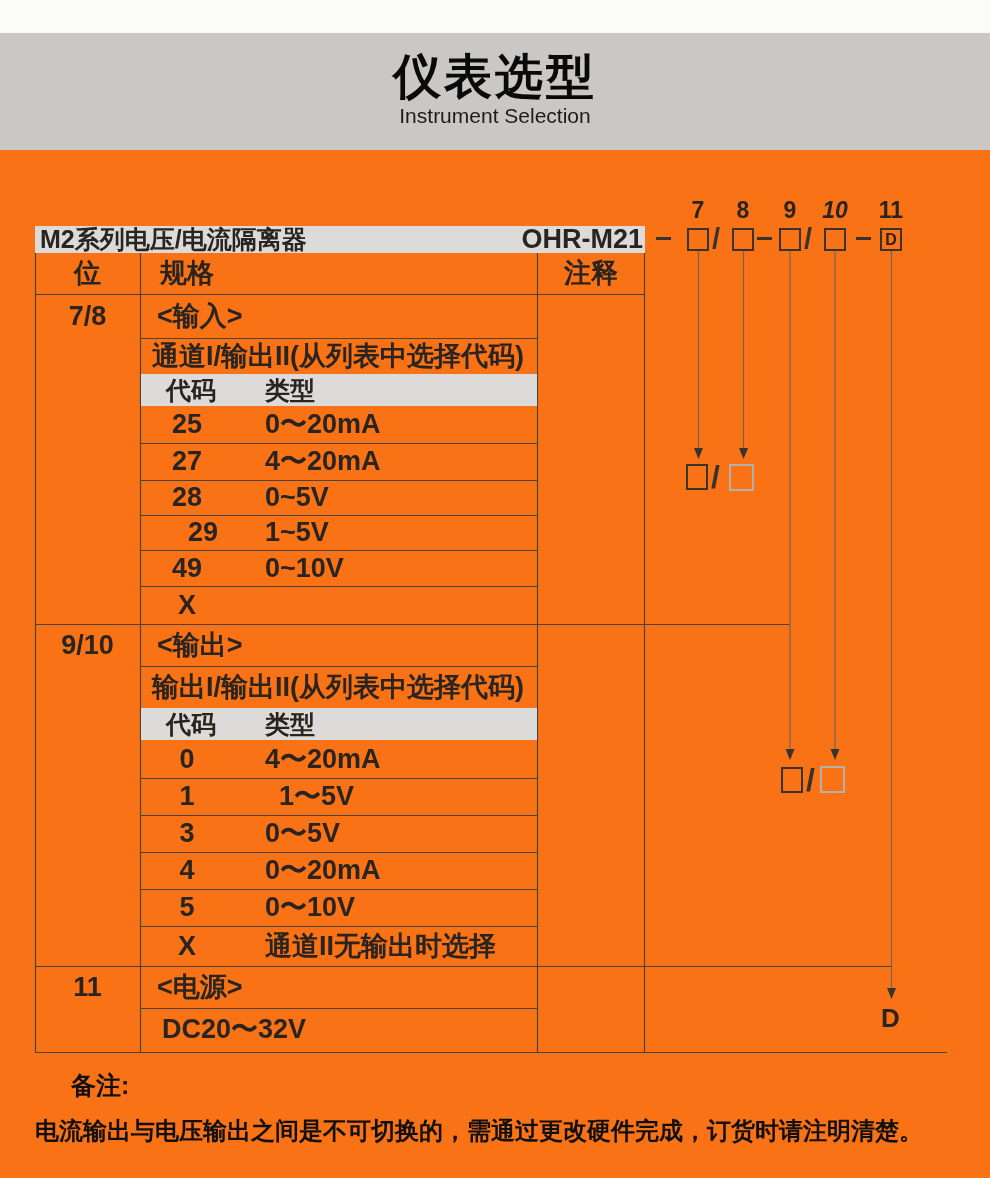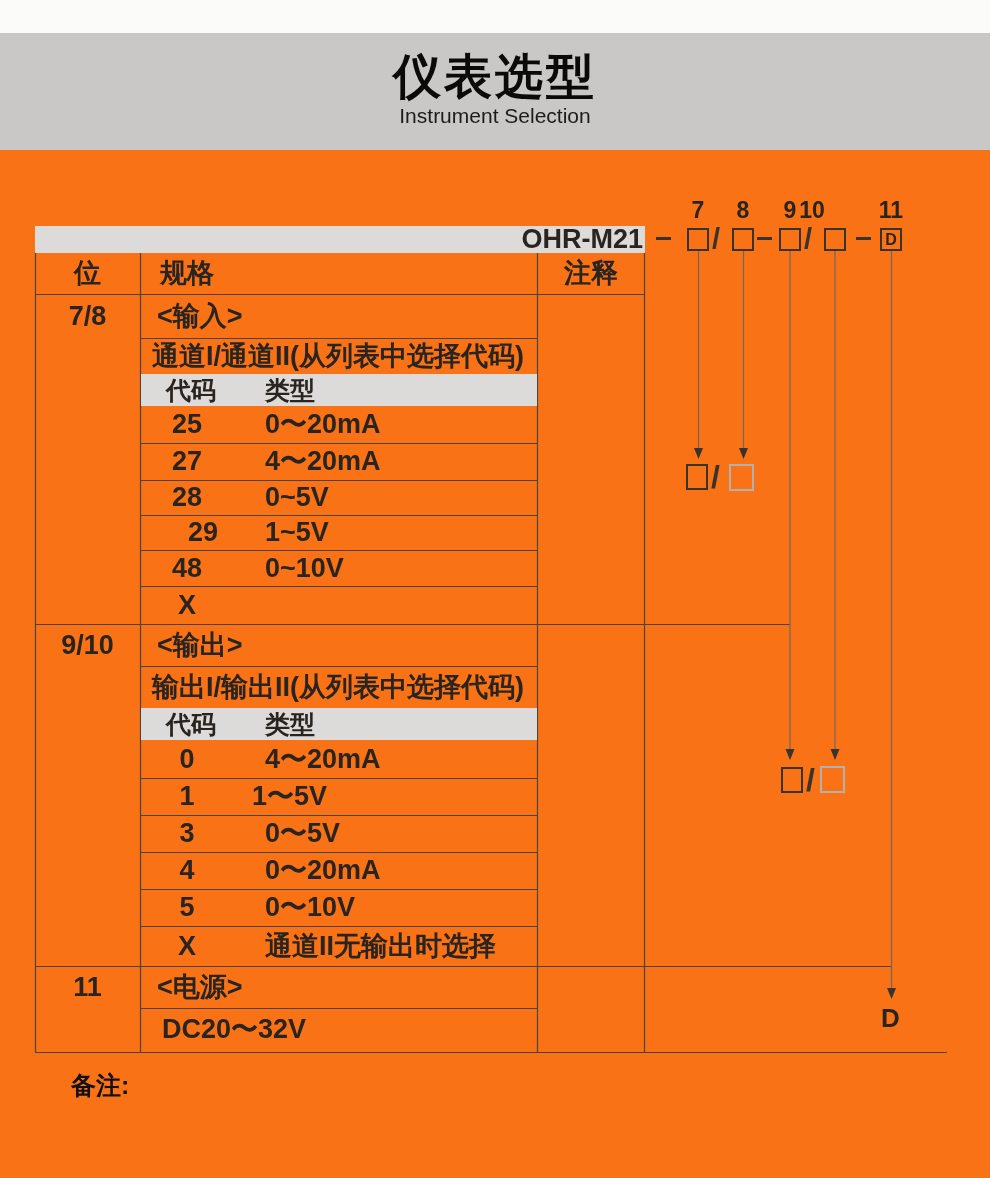--- a/index.html
+++ b/index.html
@@ -72,26 +72,27 @@
     <g fill="#38332d" stroke="none">
       <polygon points="694,448 703,448 698.5,459"></polygon>
       <polygon points="739,448 748,448 743.5,459"></polygon>
       <polygon points="785.5,749 794.5,749 790,760"></polygon>
       <polygon points="830.5,749 839.5,749 835,760"></polygon>
       <polygon points="887,988 896,988 891.5,999"></polygon>
     </g>
   </svg>
 
   <div class="graybar" style="left:35px;top:226px;width:610px;height:27px;"></div>
+  <span class="t hd" style="left:40px;top:226px;line-height:27px;font-size:25px;">M2系列电压/电流隔离器</span>
   <span class="t hd" style="left:340px;top:226px;width:303px;line-height:27px;font-size:27px;text-align:right;">OHR-M21</span>
 
   <span class="numlbl" style="left:687px;top:197px;width:22px;">7</span>
   <span class="numlbl" style="left:732px;top:197px;width:22px;">8</span>
   <span class="numlbl" style="left:779px;top:197px;width:22px;">9</span>
-  <span class="numlbl" style="left:798px;top:197px;width:28px;">10</span>
+  <span class="numlbl" style="left:821px;top:197px;width:28px;font-style:italic;">10</span>
   <span class="numlbl" style="left:877px;top:197px;width:28px;">11</span>
 
   <div class="dash" style="left:656px;top:237px;width:15px;"></div>
   <div class="box" style="left:687px;top:228px;width:22px;height:23px;"></div>
   <span class="slash" style="left:712px;top:225px;">/</span>
   <div class="box" style="left:732px;top:228px;width:22px;height:23px;"></div>
   <div class="dash" style="left:757px;top:237px;width:15px;"></div>
   <div class="box" style="left:779px;top:228px;width:22px;height:23px;"></div>
   <span class="slash" style="left:804px;top:225px;">/</span>
   <div class="box" style="left:824px;top:228px;width:22px;height:23px;"></div>
@@ -107,56 +108,57 @@
   <div class="box light" style="left:820px;top:766px;width:25px;height:27px;"></div>
 
   <span class="t" style="left:881px;top:1002px;font-size:26px;">D</span>
 
   <span class="t hd ctr" style="left:35px;top:257px;width:105px;">位</span>
   <span class="t hd" style="left:160px;top:257px;">规格</span>
   <span class="t hd ctr" style="left:537px;top:257px;width:108px;">注释</span>
 
   <span class="t ctr" style="left:35px;top:300px;width:105px;">7/8</span>
   <span class="t" style="left:157px;top:300px;">&lt;输入&gt;</span>
-  <span class="t" style="left:152px;top:340px;">通道I/通道II(从列表中选择代码)</span>
+  <span class="t" style="left:152px;top:340px;">通道I/输出II(从列表中选择代码)</span>
   <div class="graybar" style="left:141px;top:374px;width:396px;height:32px;"></div>
   <span class="t hd" style="left:166px;top:374px;font-size:25px;">代码</span>
   <span class="t hd" style="left:265px;top:374px;font-size:25px;">类型</span>
 
   <span class="t ctr" style="left:152px;top:408px;width:70px;">25</span>
   <span class="t" style="left:265px;top:408px;">0〜20mA</span>
   <span class="t ctr" style="left:152px;top:445px;width:70px;">27</span>
   <span class="t" style="left:265px;top:445px;">4〜20mA</span>
   <span class="t ctr" style="left:152px;top:481px;width:70px;">28</span>
   <span class="t" style="left:265px;top:481px;">0~5V</span>
   <span class="t ctr" style="left:168px;top:516px;width:70px;">29</span>
   <span class="t" style="left:265px;top:516px;">1~5V</span>
-  <span class="t ctr" style="left:152px;top:552px;width:70px;">48</span>
+  <span class="t ctr" style="left:152px;top:552px;width:70px;">49</span>
   <span class="t" style="left:265px;top:552px;">0~10V</span>
   <span class="t ctr" style="left:152px;top:589px;width:70px;">X</span>
 
   <span class="t ctr" style="left:35px;top:629px;width:105px;">9/10</span>
   <span class="t" style="left:157px;top:629px;">&lt;输出&gt;</span>
   <span class="t" style="left:152px;top:671px;">输出I/输出II(从列表中选择代码)</span>
   <div class="graybar" style="left:141px;top:708px;width:396px;height:32px;"></div>
   <span class="t hd" style="left:166px;top:708px;font-size:25px;">代码</span>
   <span class="t hd" style="left:265px;top:708px;font-size:25px;">类型</span>
 
   <span class="t ctr" style="left:152px;top:743px;width:70px;">0</span>
   <span class="t" style="left:265px;top:743px;">4〜20mA</span>
   <span class="t ctr" style="left:152px;top:780px;width:70px;">1</span>
-  <span class="t" style="left:252px;top:780px;">1〜5V</span>
+  <span class="t" style="left:279px;top:780px;">1〜5V</span>
   <span class="t ctr" style="left:152px;top:817px;width:70px;">3</span>
   <span class="t" style="left:265px;top:817px;">0〜5V</span>
   <span class="t ctr" style="left:152px;top:854px;width:70px;">4</span>
   <span class="t" style="left:265px;top:854px;">0〜20mA</span>
   <span class="t ctr" style="left:152px;top:891px;width:70px;">5</span>
   <span class="t" style="left:265px;top:891px;">0〜10V</span>
   <span class="t ctr" style="left:152px;top:930px;width:70px;">X</span>
   <span class="t" style="left:265px;top:930px;">通道II无输出时选择</span>
 
   <span class="t ctr" style="left:35px;top:971px;width:105px;">11</span>
   <span class="t" style="left:157px;top:971px;">&lt;电源&gt;</span>
   <span class="t" style="left:162px;top:1013px;">DC20〜32V</span>
 
   <span class="remark-label">备注:</span>
+  <span class="remark-text">电流输出与电压输出之间是不可切换的，需通过更改硬件完成，订货时请注明清楚。</span>
 
 </div>
 
 </body></html>

